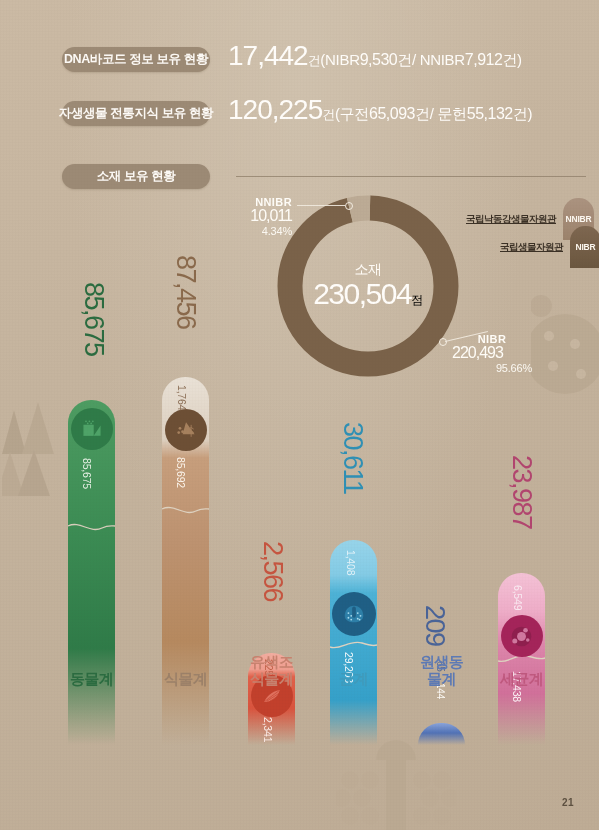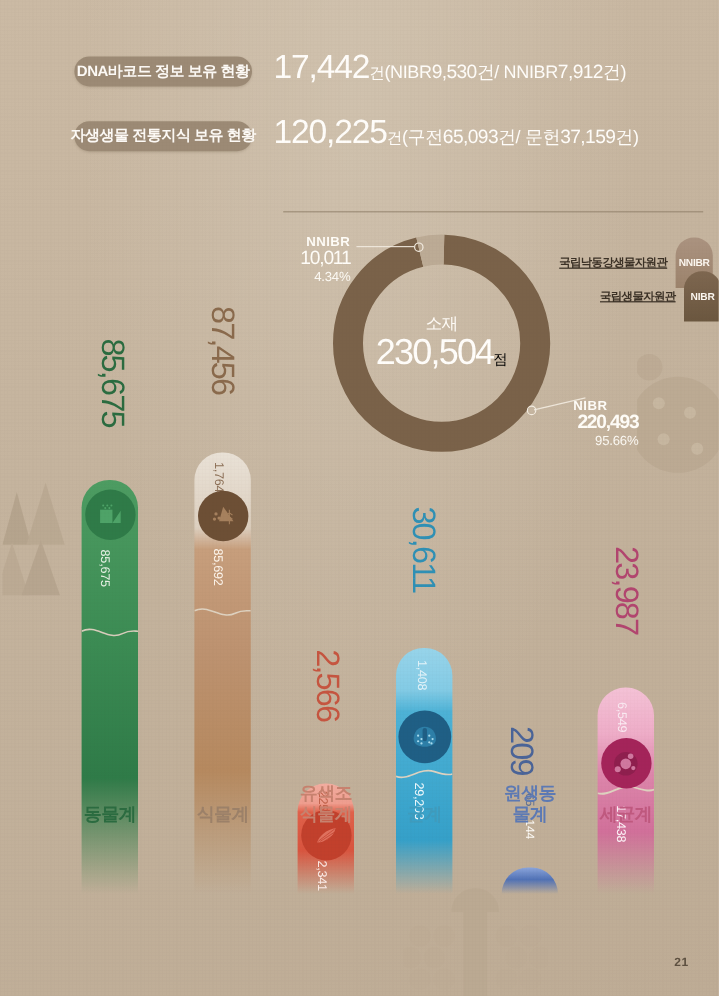--- a/index.html
+++ b/index.html
@@ -153,25 +153,30 @@
     <div class="pill" style="margin-left:62px;width:148px;">
       <span>자생생물 전통지식 보유 현황</span>
     </div>
     <div class="hdr-val" style="margin-left:18px;display:flex;align-items:baseline;">
       <span class="big">120,225</span>
       <span class="unit">건</span>
       <span class="sub">(구전 </span>
       <span class="mid">65,093</span>
       <span class="sub">건</span>
       <span class="sub"> / 문헌 </span>
-      <span class="mid">37,159</span>
+      <span class="mid">55,132</span>
       <span class="sub">건)</span>
     </div>
   </div>
 
+  <div class="hdr-row" style="top:163px;height:26px;">
+    <div class="pill" style="margin-left:62px;width:148px;background:#9c8a75;">
+      <span>소재 보유 현황</span>
+    </div>
+  </div>
   <div class="rule" style="left:236px;top:176px;width:350px;"></div>
 
   <div class="donut-wrap">
     <svg viewBox="0 0 200 200" width="200" height="200">
 
       <circle cx="100" cy="100" r="78" fill="none" stroke="#7a6249" stroke-width="25" stroke-dasharray="468.9 21.2" stroke-dashoffset="-2" transform="rotate(-90 100 100)"></circle>
 
       <circle cx="100" cy="100" r="78" fill="none" stroke="#bcab95" stroke-width="25" stroke-dasharray="21.2 468.9" stroke-dashoffset="-470.9" transform="rotate(-90 100 100)"></circle>
     </svg>
     <div class="donut-center">
@@ -186,21 +191,21 @@
   <div class="callout" style="left:230px;top:196px;width:62px;">
     <div class="co-name">NNIBR</div>
     <div class="co-num">10,011</div>
     <div class="co-pct">4.34%</div>
   </div>
   <div class="lead" style="left:297px;top:205px;width:48px;"></div>
   <div class="dot" style="left:345px;top:202px;"></div>
 
   <div class="callout" style="left:452px;top:333px;width:80px;text-align:left;">
     <div class="co-name" style="text-align:center;">NIBR</div>
-    <div class="co-num" style="text-align:right;font-weight:bold;">220,493</div>
+    <div class="co-num" style="text-align:left;">220,493</div>
     <div class="co-pct" style="text-align:right;">95.66%</div>
   </div>
   <div class="lead" style="left:445px;top:341px;width:44px;transform:rotate(-13deg);transform-origin:left center;"></div>
   <div class="dot" style="left:439px;top:338px;"></div>
 
   <div class="legend-item" style="left:466px;top:198px;">
     <span class="lg-ko">국립낙동강생물자원관</span>
     <span class="lg-chip" style="background:linear-gradient(180deg,#ab9380 0%,#9c836c 100%);">
       <span>NNIBR</span>
     </span>

